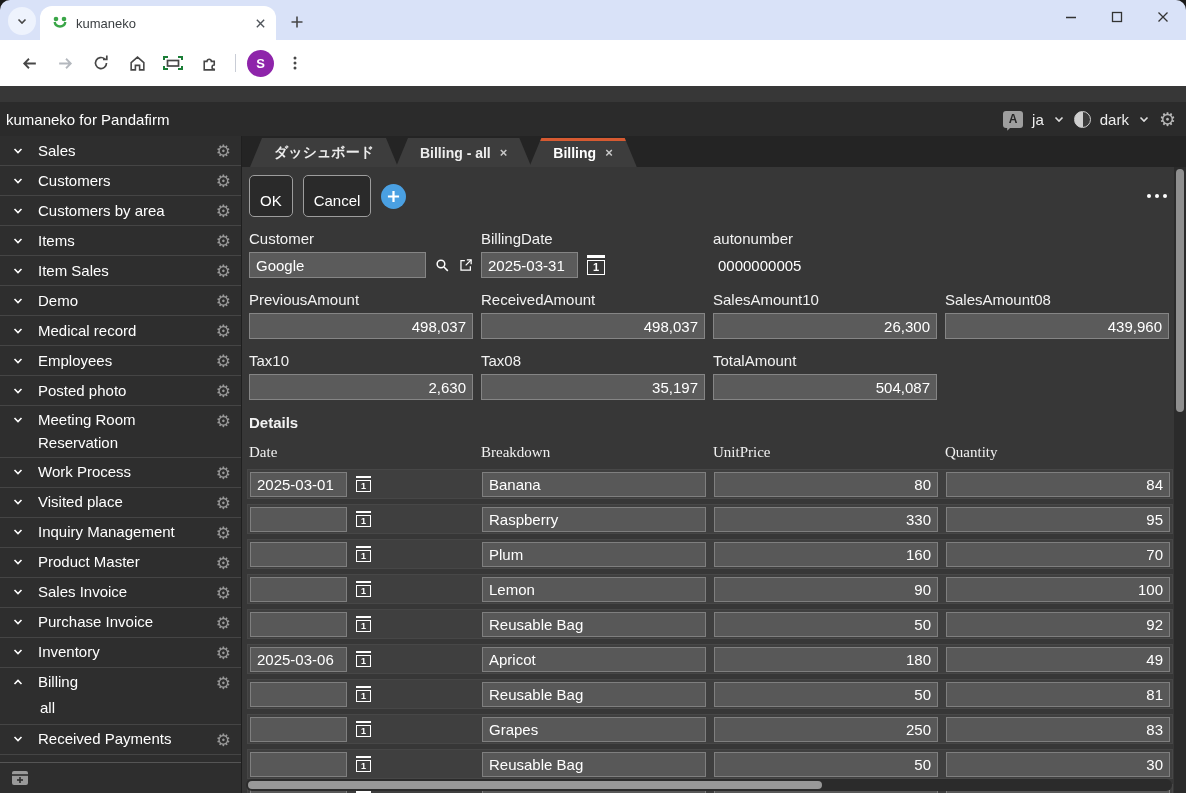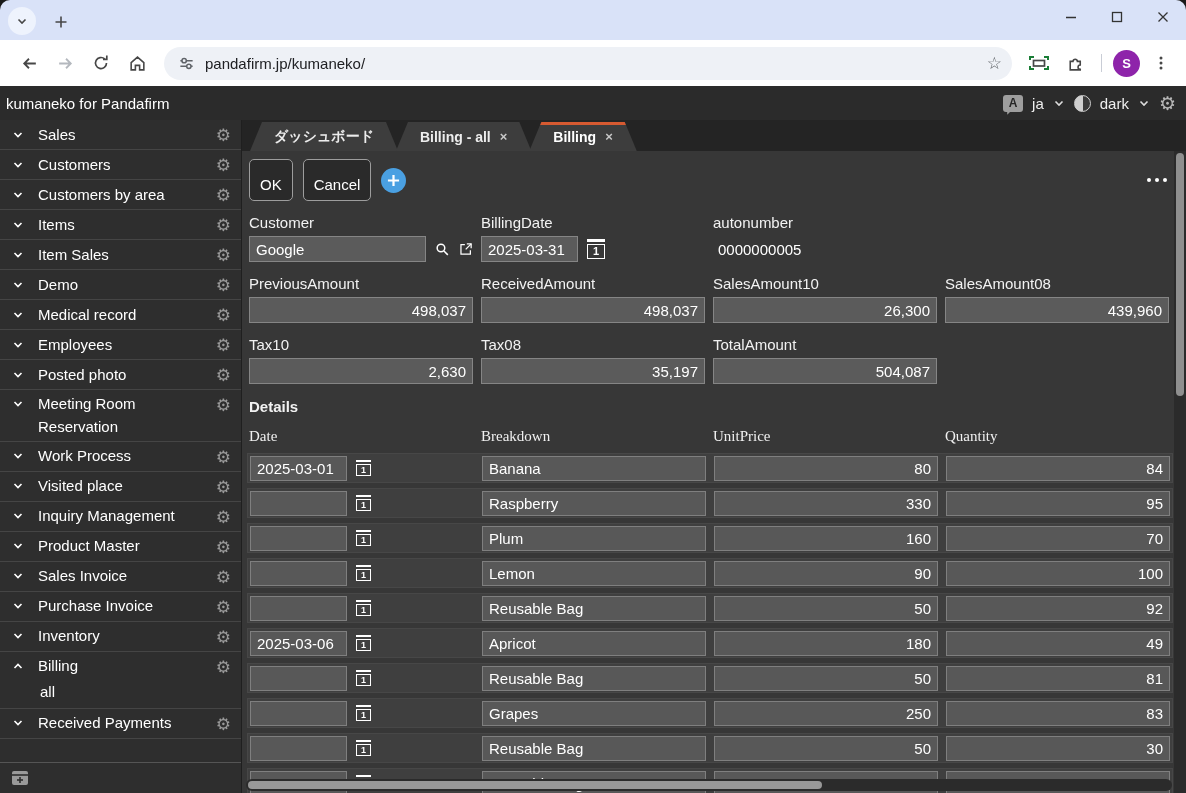--- a/index.html
+++ b/index.html
@@ -26,21 +26,21 @@
   .omnibox { flex:1; height:33px; background:#eef1f6; border-radius:17px; display:flex; align-items:center;
              padding:0 10px 0 14px; margin:0 6px; gap:10px; }
   .omni-url { flex:1; font-size:15px; color:#202124; white-space:nowrap; overflow:hidden; }
   .star { font-family:"DejaVu Sans",sans-serif; font-size:17px; color:#5f6368; cursor:pointer; }
   .tb-divider { width:1px; height:18px; background:#c9cdd6; margin:0 5px; }
   .avatar { width:27px; height:27px; border-radius:50%; background:#8e24aa; color:#fff; font-size:13px; font-weight:bold;
             display:flex; align-items:center; justify-content:center; cursor:pointer; }
 
   
   .app-header { height:34px; background:#2b2b2b; color:#fff; display:flex; align-items:center;
-                padding:0 10px 0 6px; flex:0 0 auto; }
+                padding:0 10px 0 6px; flex:0 0 auto;margin-top:16px; }
   .app-title { font-size:15px; }
   .hdr-right { margin-left:auto; display:flex; align-items:center; gap:9px; }
   .lang-box { width:20px; height:17px; background:#9e9e9e; border-radius:3px; color:#262626; font-size:12px; font-weight:bold;
               display:flex; align-items:center; justify-content:center; position:relative; cursor:pointer; }
   .lang-box::after { content:""; position:absolute; left:3px; bottom:-4px; border:4px solid transparent; border-top-color:#9e9e9e; border-left-color:#9e9e9e; width:0; height:0; transform:scale(.7); }
   .hdr-label { font-size:15px; color:#eee; cursor:pointer; }
   .theme-circle { width:17px; height:17px; border-radius:50%; border:1.5px solid #cfcfcf;
                   background:linear-gradient(90deg,#cfcfcf 50%,#3a3a3a 50%); cursor:pointer; }
   .gear { font-family:"DejaVu Sans",sans-serif; color:#999; font-size:17px; line-height:1; cursor:pointer; }
   .gear.big { font-size:19px; color:#b7b7b7; }
@@ -110,20 +110,31 @@
 </style>
 </head>
 <body>
 
 <div class="screen">
 
   <div class="tabstrip">
     <div class="strip-chevron">
       <svg width="12" height="12" viewBox="0 0 12 12">
           <polyline points="2.5,4.5 6,8 9.5,4.5" fill="none" stroke="#474747" stroke-width="1.6"></polyline>
+        </svg>
+    </div>
+    <div class="browser-tab">
+      <svg width="16" height="16" viewBox="0 0 16 16">
+        <circle cx="4" cy="4" r="2.3" fill="#3aa648"></circle>
+        <circle cx="12" cy="4" r="2.3" fill="#3aa648"></circle>
+        <path d="M2.6 7 a5.5 5.5 0 0 0 10.8 0" fill="none" stroke="#3aa648" stroke-width="2.4"></path>
+      </svg>
+      <span class="bt-title">kumaneko</span>
+      <svg width="11" height="11" viewBox="0 0 12 12">
+        <path d="M2 2 L10 10 M10 2 L2 10" stroke="#50555b" stroke-width="1.5"></path>
         </svg>
     </div>
     <div class="newtab-btn">
       <svg width="14" height="14" viewBox="0 0 14 14">
           <path d="M7 1.5 V12.5 M1.5 7 H12.5" stroke="#474747" stroke-width="1.6"></path>
         </svg>
     </div>
     <div class="strip-spacer"></div>
     <div class="win-controls">
       <div class="win-btn">
@@ -159,29 +170,20 @@
       <svg width="18" height="18" viewBox="0 0 18 18">
           <path d="M14.5 9 a5.5 5.5 0 1 1 -1.8 -4.05" fill="none" stroke="#474747" stroke-width="1.7"></path>
           <path d="M14.8 1.6 V5.4 H11" fill="none" stroke="#474747" stroke-width="1.7"></path>
         </svg>
     </div>
     <div class="tb-icon">
       <svg width="19" height="19" viewBox="0 0 18 18">
           <path d="M3 8.2 L9 3 L15 8.2 V15 H11 V10.8 H7 V15 H3 Z" fill="none" stroke="#474747" stroke-width="1.5"></path>
         </svg>
     </div>
-    <div class="omnibox">
-      <svg width="17" height="17" viewBox="0 0 18 18">
-        <path d="M2.5 6 H15.5 M2.5 12 H15.5" stroke="#5f6368" stroke-width="1.6"></path>
-        <circle cx="6.5" cy="6" r="2.3" fill="#eef1f6" stroke="#5f6368" stroke-width="1.6"></circle>
-        <circle cx="11.5" cy="12" r="2.3" fill="#eef1f6" stroke="#5f6368" stroke-width="1.6"></circle>
-      </svg>
-      <span class="omni-url">pandafirm.jp/kumaneko/</span>
-      <span class="star">☆</span>
-    </div>
     <div class="tb-icon">
       <svg width="22" height="18" viewBox="0 0 22 18">
         <path d="M2 6 V3 H6" fill="none" stroke="#1a7d36" stroke-width="2"></path>
         <path d="M16 3 H20 V6" fill="none" stroke="#1a7d36" stroke-width="2"></path>
         <path d="M20 12 V15 H16" fill="none" stroke="#1a7d36" stroke-width="2"></path>
         <path d="M6 15 H2 V12" fill="none" stroke="#1a7d36" stroke-width="2"></path>
         <rect x="5.5" y="6.5" width="11" height="5.5" fill="none" stroke="#474747" stroke-width="1.7"></rect>
       </svg>
     </div>
     <div class="tb-icon">

